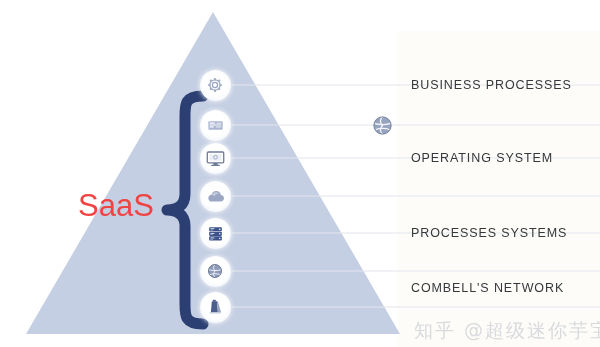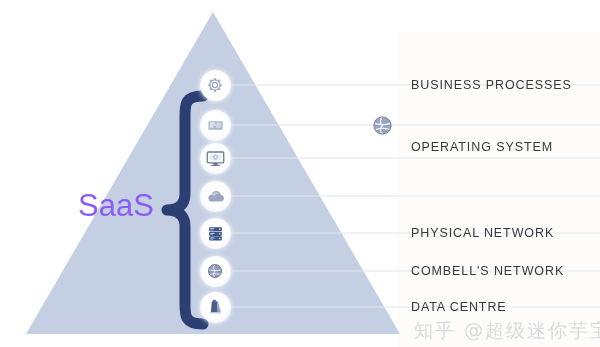--- a/index.html
+++ b/index.html
@@ -51,21 +51,21 @@
     top: 90px;
     width: 60px;
     height: 240px;
   }
 
   #saas-label {
     position: absolute;
     left: 78px;
     top: 188px;
     font-size: 31px;
-    color: #8b5cf6;
+    color: #ef4444;
     letter-spacing: 0px;
     font-family: "Liberation Sans", sans-serif;
     white-space: nowrap;
   }
 
   
   .icon-badge {
     position: absolute;
     width: 31px;
     height: 31px;
@@ -224,20 +224,19 @@
 
   <svg id="globe-accent" viewBox="0 0 24 24">
     <circle cx="12" cy="12" r="9" fill="#97a4c0"></circle>
     <path d="M12 3c-2.6 2.6-2.6 6.2 0 9-2.6 2.8-2.6 6.4 0 9" fill="none" stroke="#f2f4f9" stroke-width="1.3"></path>
     <path d="M3.3 9.8c4.6 1.6 13 1.6 17.4 0" fill="none" stroke="#f2f4f9" stroke-width="1.3"></path>
     <path d="M4.6 16.4c3.9-1.7 11-1.7 14.9 0" fill="none" stroke="#f2f4f9" stroke-width="1.3"></path>
     <circle cx="12" cy="12" r="9" fill="none" stroke="#6d7a97" stroke-width="1"></circle>
   </svg>
 
   <div class="row-label" style="top:78px">BUSINESS PROCESSES</div>
-  <div class="row-label" style="top:140px">OPERATING SYSTEM</div>
-  <div class="row-label" style="top:226px">PHYSICAL NETWORK</div>
-  <div class="row-label" style="top:264px">COMBELL'S NETWORK</div>
-  <div class="row-label" style="top:300px">DATA CENTRE</div>
+  <div class="row-label" style="top:151px">OPERATING SYSTEM</div>
+  <div class="row-label" style="top:226px">PROCESSES SYSTEMS</div>
+  <div class="row-label" style="top:281px">COMBELL'S NETWORK</div>
 
   <div id="watermark">知乎 @超级迷你芋宝宝</div>
 
 </div>
 
 </body></html>

